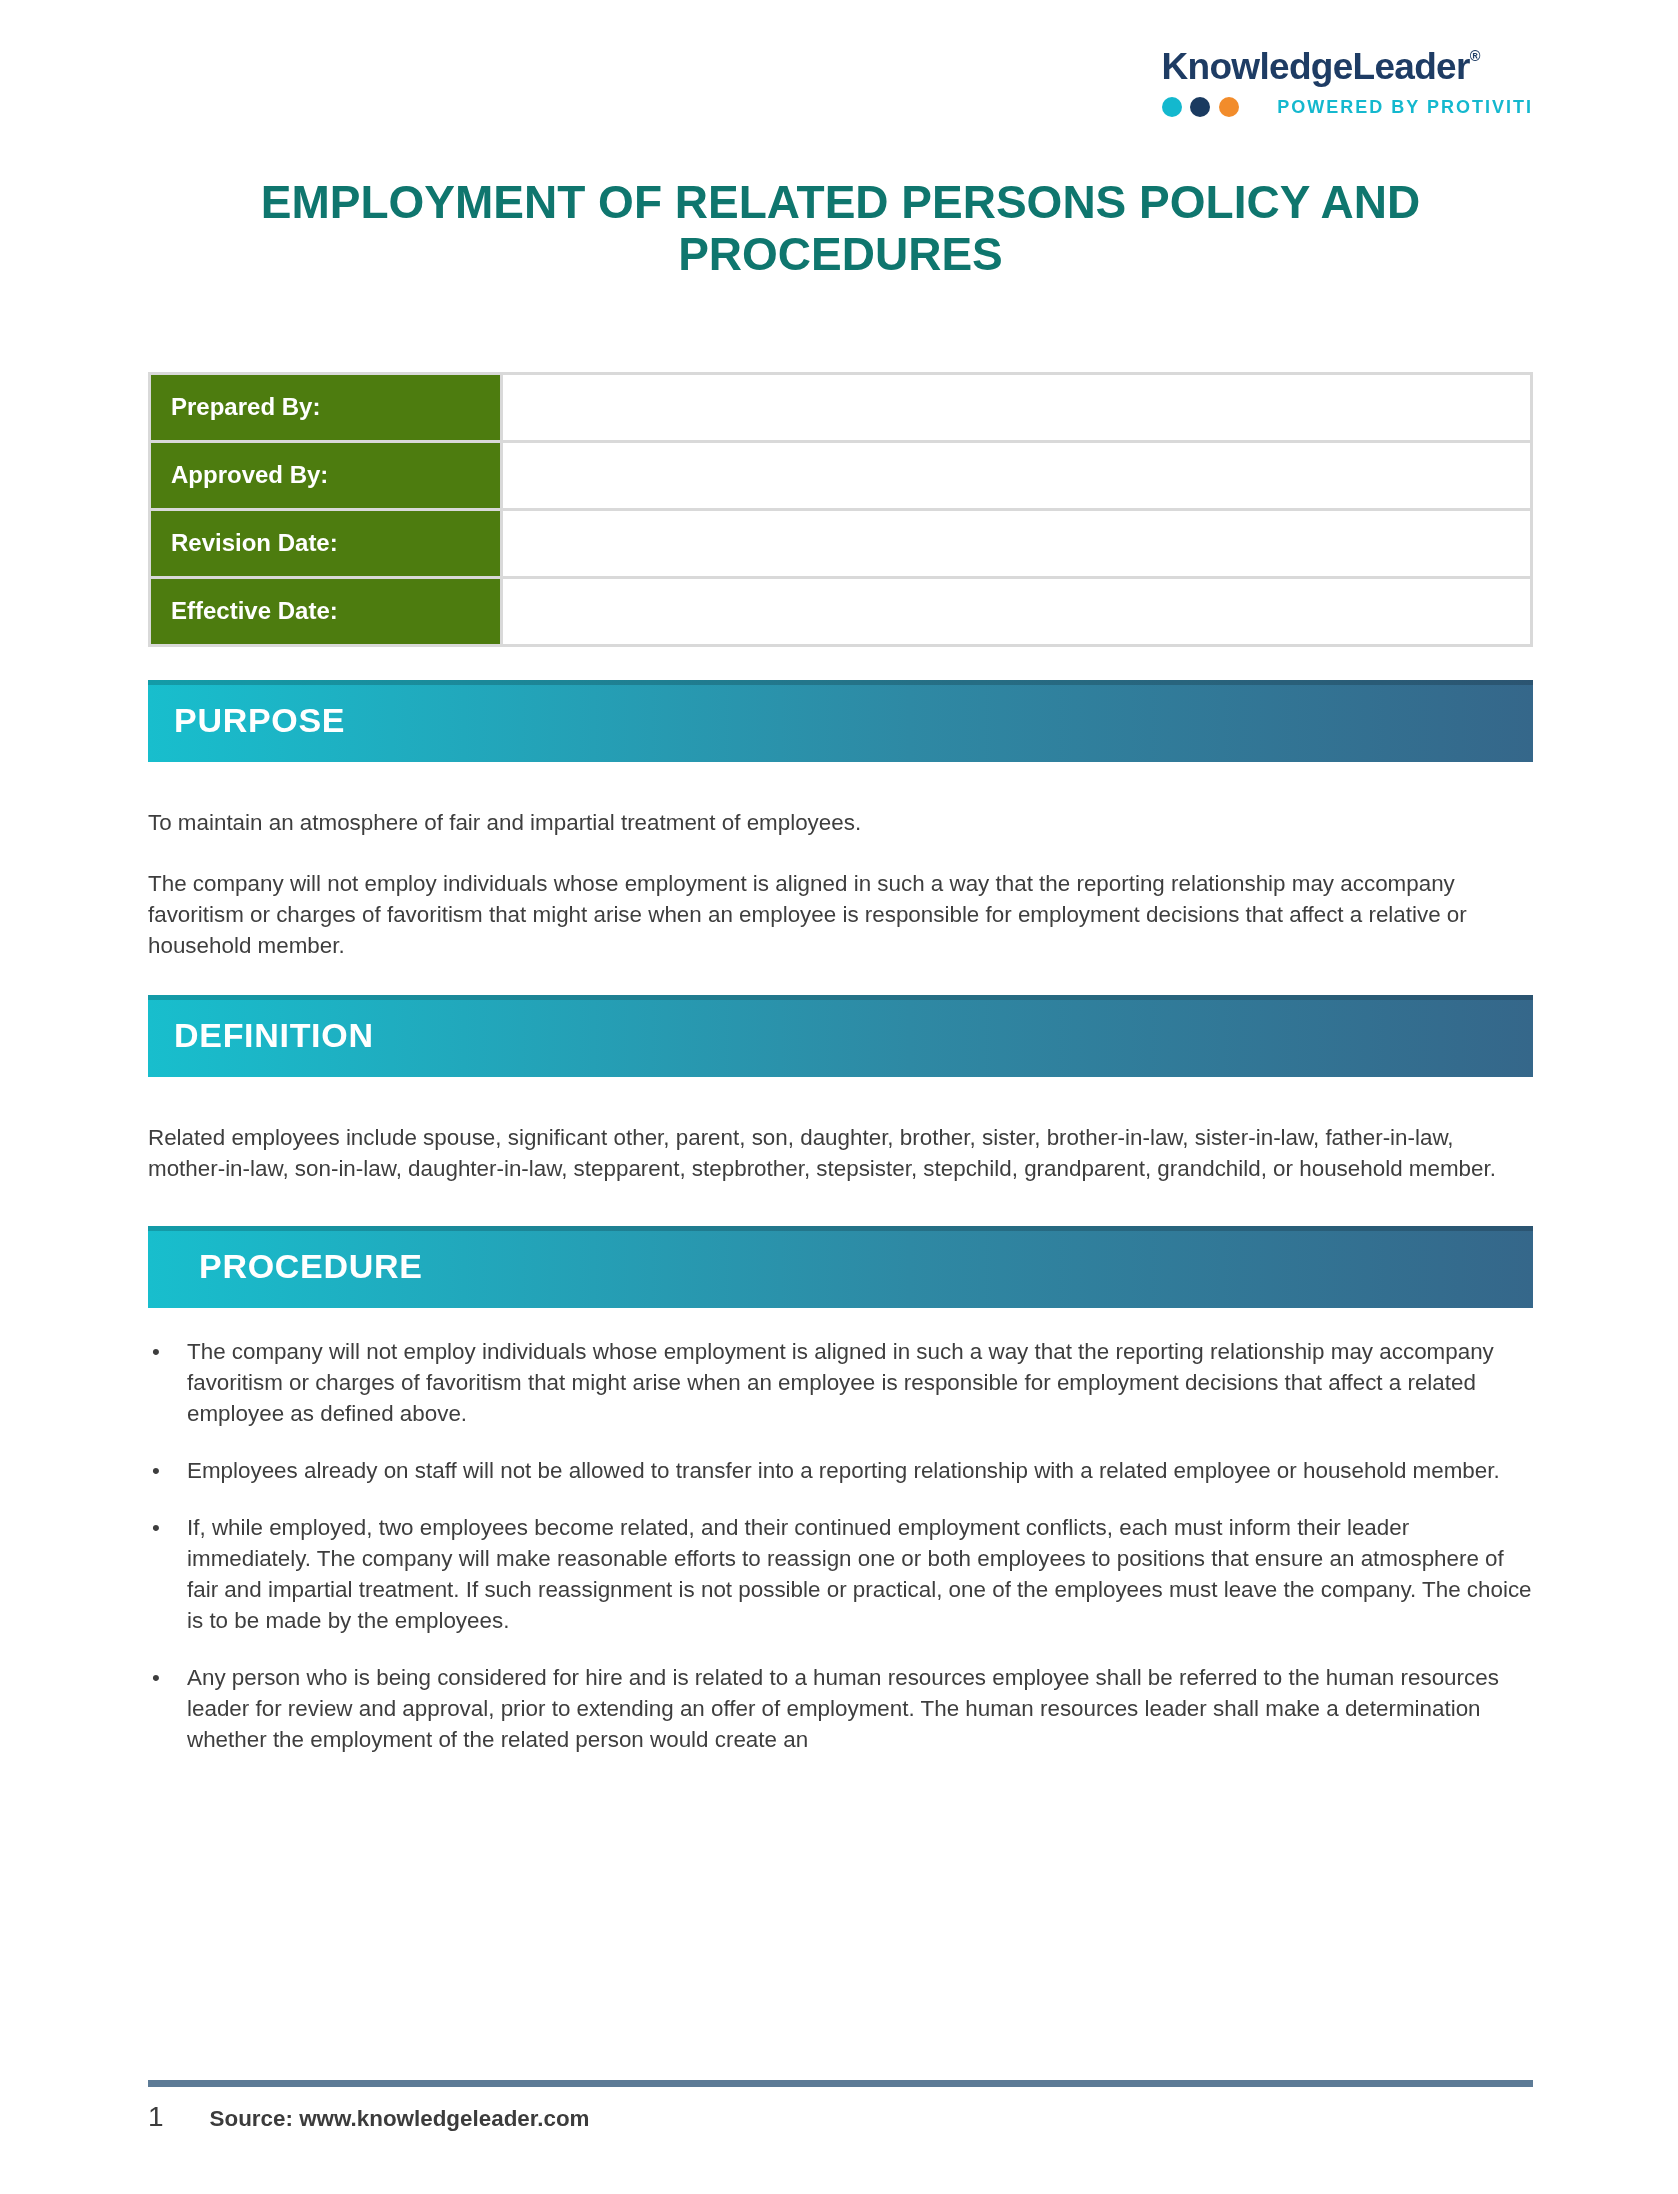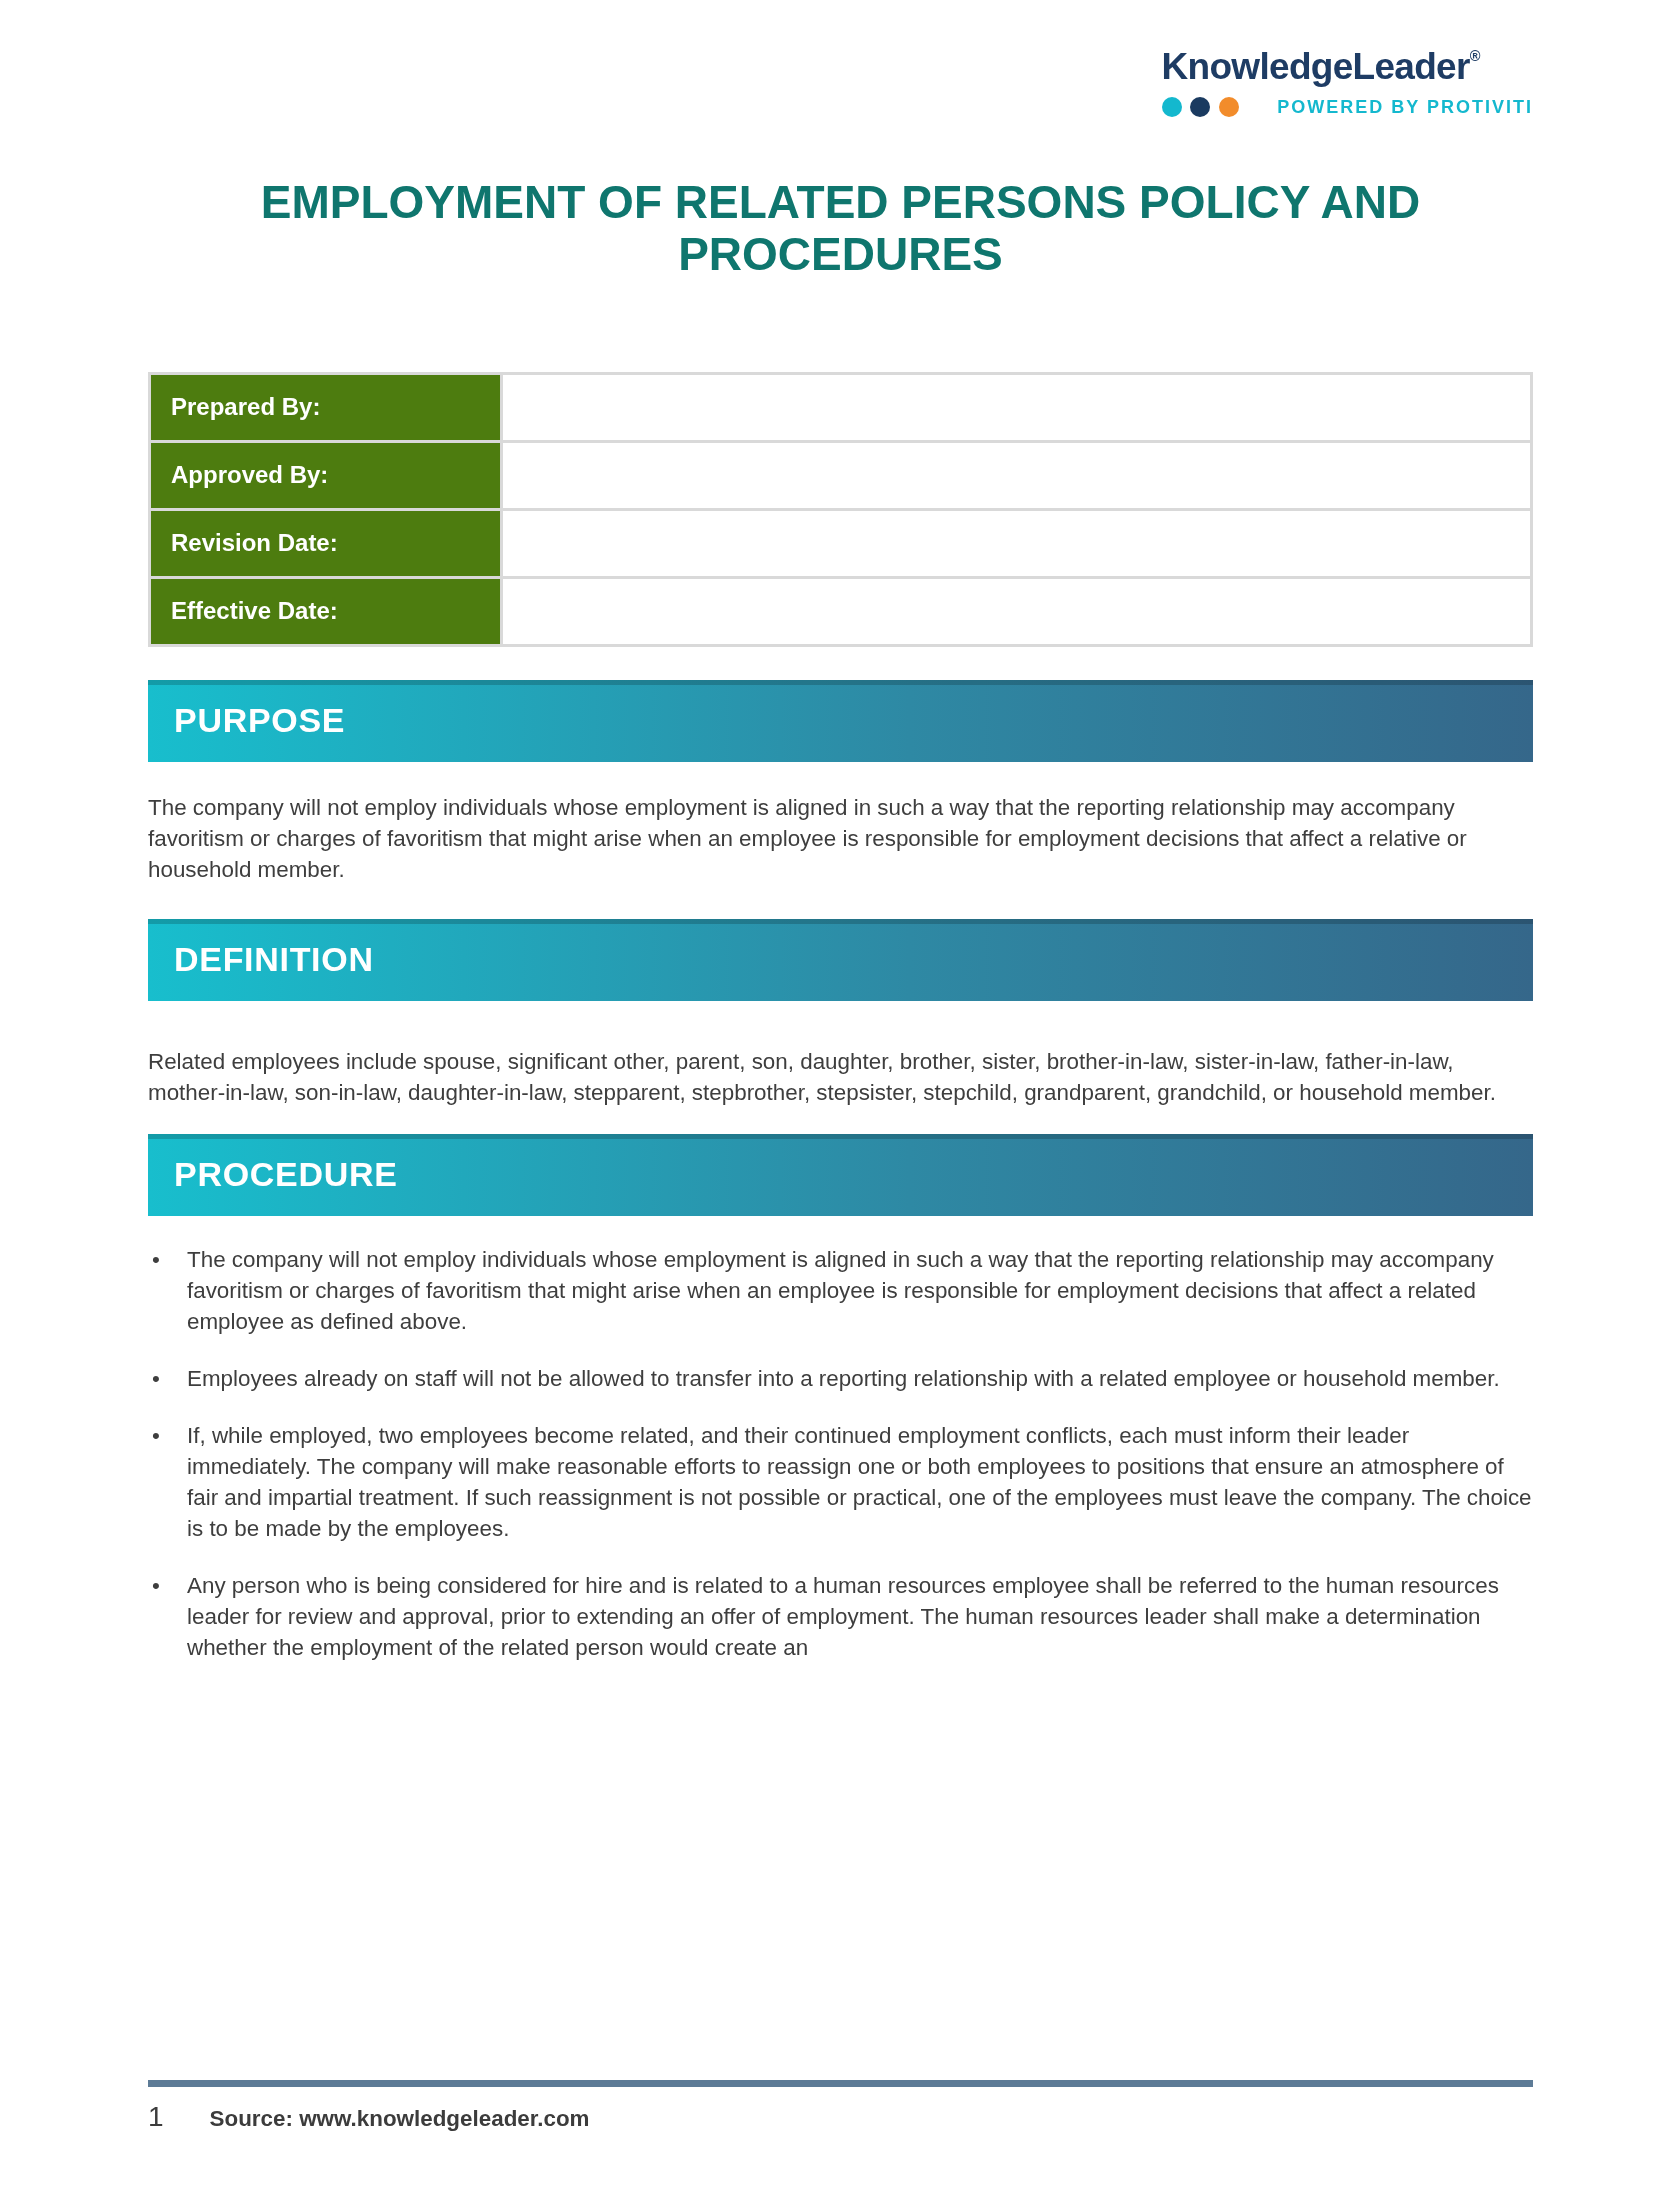--- a/index.html
+++ b/index.html
@@ -53,21 +53,21 @@
     content:""; position:absolute; left:0; right:0; top:0; height:5.3px;
     background:rgba(0,0,0,0.18);
   }
   .section-label {
     color:#ffffff; font-weight:bold; font-size:34px;
     padding-left:26px; letter-spacing:0.7px;
   }
   .bar-purpose    { margin-top:33px; }
   .bar-policy     { margin-top:63px; }
   .bar-definition { margin-top:34px; }
-  .bar-procedure  { margin-top:26px; }
+  .bar-procedure  { margin-top:42px;padding-left:25px; }
 
   
   .para { font-size:22.4px; line-height:31px; color:#3E3E3E; margin:45px 0 0 0; }
   .para-policy { margin-top:30px; }
 
   ul.bullets { list-style:none; margin:28px 0 0 0; padding:0; }
   ul.bullets li {
     position:relative; padding-left:39px;
     font-size:22.4px; line-height:31px; color:#3E3E3E;
   }
@@ -116,20 +116,21 @@
       <tr>
         <td class="info-label">Effective Date:</td>
         <td class="info-value"></td>
       </tr>
     </tbody>
   </table>
 
   <div class="section-bar bar-purpose">
     <span class="section-label">PURPOSE</span>
   </div>
+  <p class="para">To maintain an atmosphere of fair and impartial treatment of employees.</p>
 
   <p class="para para-policy">The company will not employ individuals whose employment is aligned in such a way that the reporting relationship may accompany favoritism or charges of favoritism that might arise when an employee is responsible for employment decisions that affect a relative or household member.</p>
 
   <div class="section-bar bar-definition">
     <span class="section-label">DEFINITION</span>
   </div>
   <p class="para">Related employees include spouse, significant other, parent, son, daughter, brother, sister, brother-in-law, sister-in-law, father-in-law, mother-in-law, son-in-law, daughter-in-law, stepparent, stepbrother, stepsister, stepchild, grandparent, grandchild, or household member.</p>
 
   <div class="section-bar bar-procedure">
     <span class="section-label">PROCEDURE</span>

